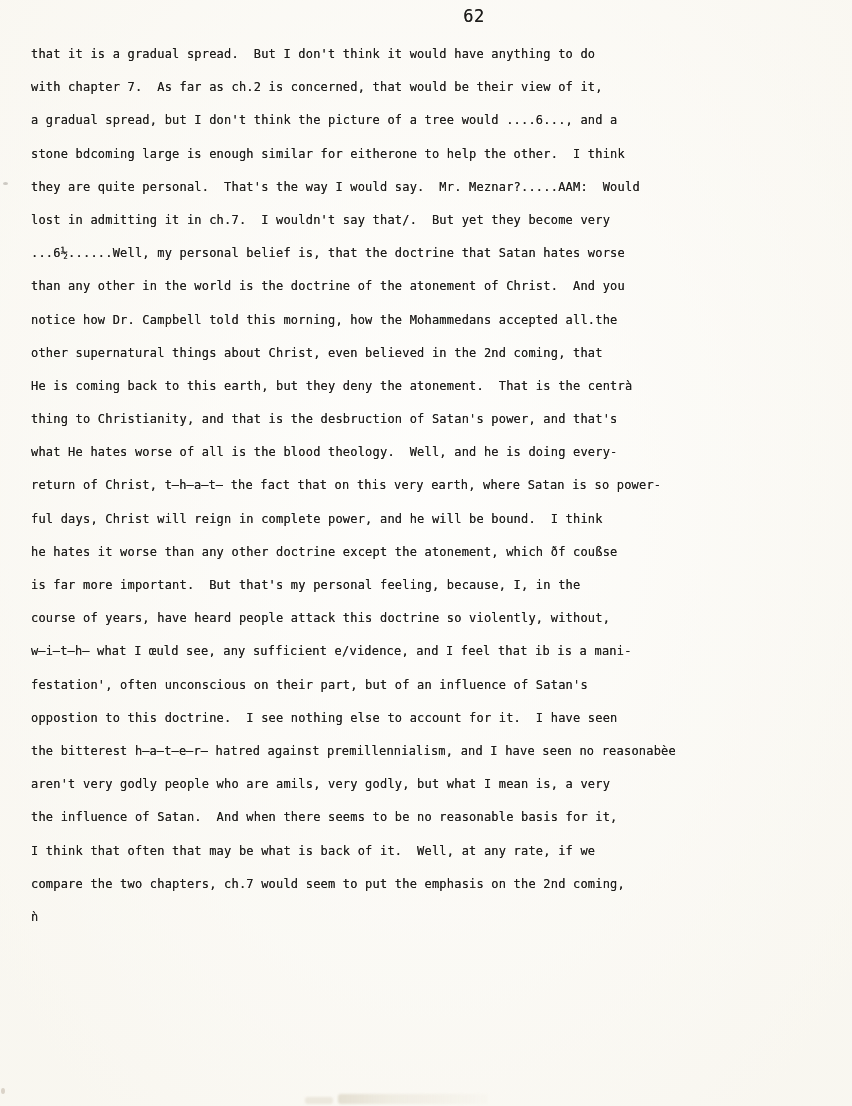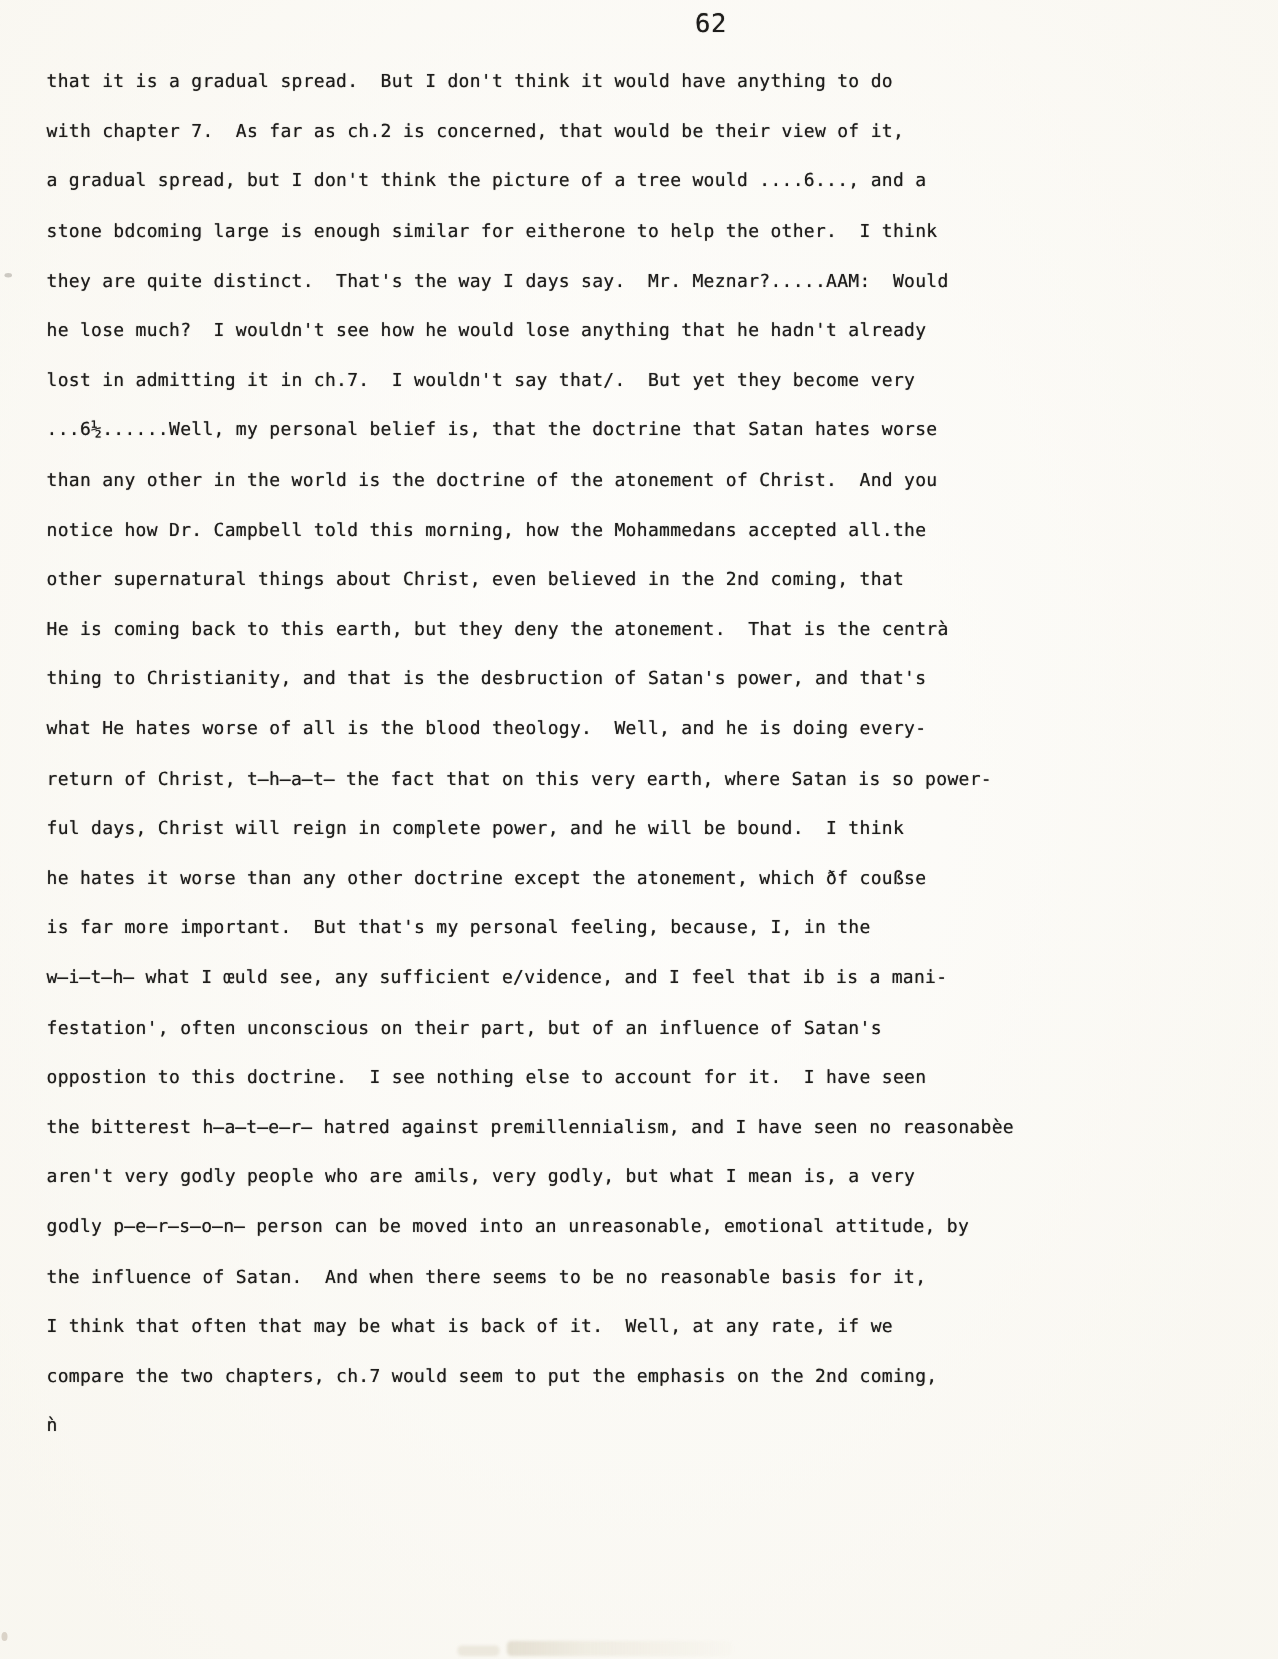--- a/index.html
+++ b/index.html
@@ -84,40 +84,39 @@
 
 <div class="page">
 
   <div class="page-number">62</div>
 
   <div class="body-text">
     <div class="ln">that it is a gradual spread.  But I don't think it would have anything to do</div>
     <div class="ln">with chapter 7.  As far as ch.2 is concerned, that would be their view of it,</div>
     <div class="ln">a gradual spread, but I don't think the picture of a tree would ....6..., and a</div>
     <div class="ln">stone bdcoming large is enough similar for eitherone to help the other.  I think</div>
-    <div class="ln">they are quite distinct.  That's the way I days say.  Mr. Meznar?.....AAM:  Would</div>
-    <div class="ln">he lose much?  I wouldn't see how he would lose anything that he hadn't already</div>
+    <div class="ln">they are quite personal.  That's the way I would say.  Mr. Meznar?.....AAM:  Would</div>
     <div class="ln">lost in admitting it in ch.7.  I wouldn't say that/.  But yet they become very</div>
     <div class="ln">...6½......Well, my personal belief is, that the doctrine that Satan hates worse</div>
     <div class="ln">than any other in the world is the doctrine of the atonement of Christ.  And you</div>
     <div class="ln">notice how Dr. Campbell told this morning, how the Mohammedans accepted all.the</div>
     <div class="ln">other supernatural things about Christ, even believed in the 2nd coming, that</div>
     <div class="ln">He is coming back to this earth, but they deny the atonement.  That is the centrà</div>
     <div class="ln">thing to Christianity, and that is the desbruction of Satan's power, and that's</div>
     <div class="ln">what He hates worse of all is the blood theology.  Well, and he is doing every-</div>
     <div class="ln">return of Christ, t̶h̶a̶t̶ the fact that on this very earth, where Satan is so power-</div>
     <div class="ln">ful days, Christ will reign in complete power, and he will be bound.  I think</div>
     <div class="ln">he hates it worse than any other doctrine except the atonement, which ðf coußse</div>
     <div class="ln">is far more important.  But that's my personal feeling, because, I, in the</div>
+    <div class="ln">course of years, have heard people attack this doctrine so violently, without,</div>
     <div class="ln">w̶i̶t̶h̶ what I œuld see, any sufficient e/vidence, and I feel that ib is a mani-</div>
     <div class="ln">festation', often unconscious on their part, but of an influence of Satan's</div>
     <div class="ln">oppostion to this doctrine.  I see nothing else to account for it.  I have seen</div>
     <div class="ln">the bitterest h̶a̶t̶e̶r̶ hatred against premillennialism, and I have seen no reasonabèe</div>
     <div class="ln">aren't very godly people who are amils, very godly, but what I mean is, a very</div>
-    <div class="ln">godly p̶e̶r̶s̶o̶n̶ person can be moved into an unreasonable, emotional attitude, by</div>
     <div class="ln">the influence of Satan.  And when there seems to be no reasonable basis for it,</div>
     <div class="ln">I think that often that may be what is back of it.  Well, at any rate, if we</div>
     <div class="ln">compare the two chapters, ch.7 would seem to put the emphasis on the 2nd coming,</div>
     <div class="ln">ǹ</div>
   </div>
 
   <div class="speck-left-top"></div>
   <div class="speck-left-bottom"></div>
   <div class="smudge-bottom-left"></div>
   <div class="smudge-bottom"></div>

